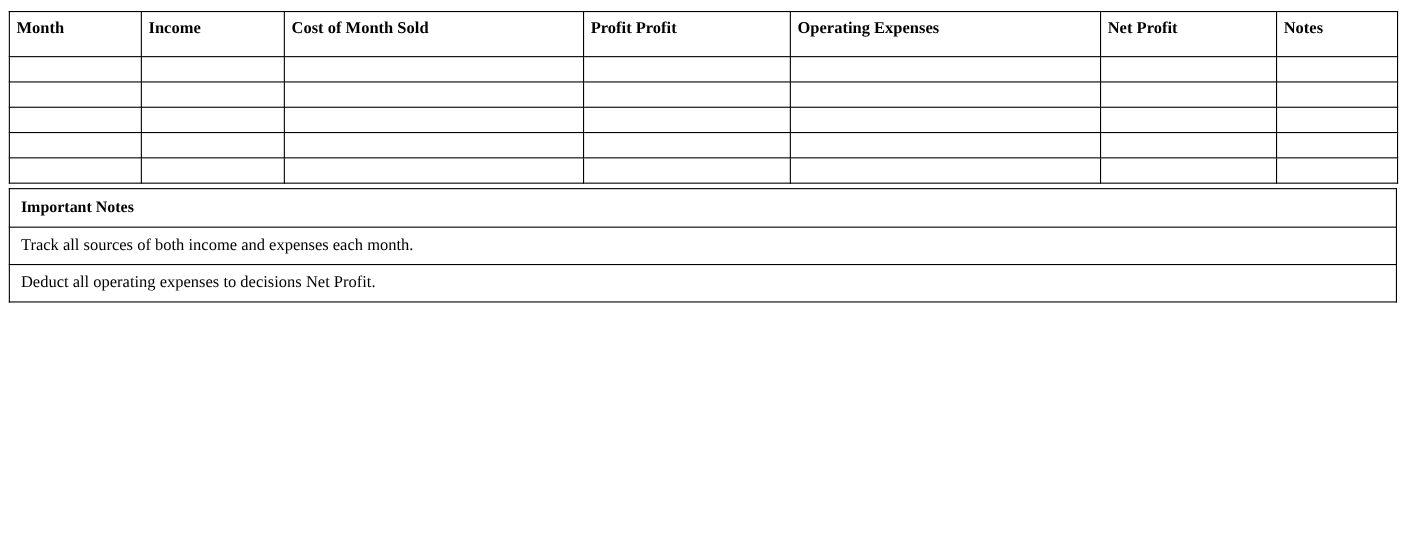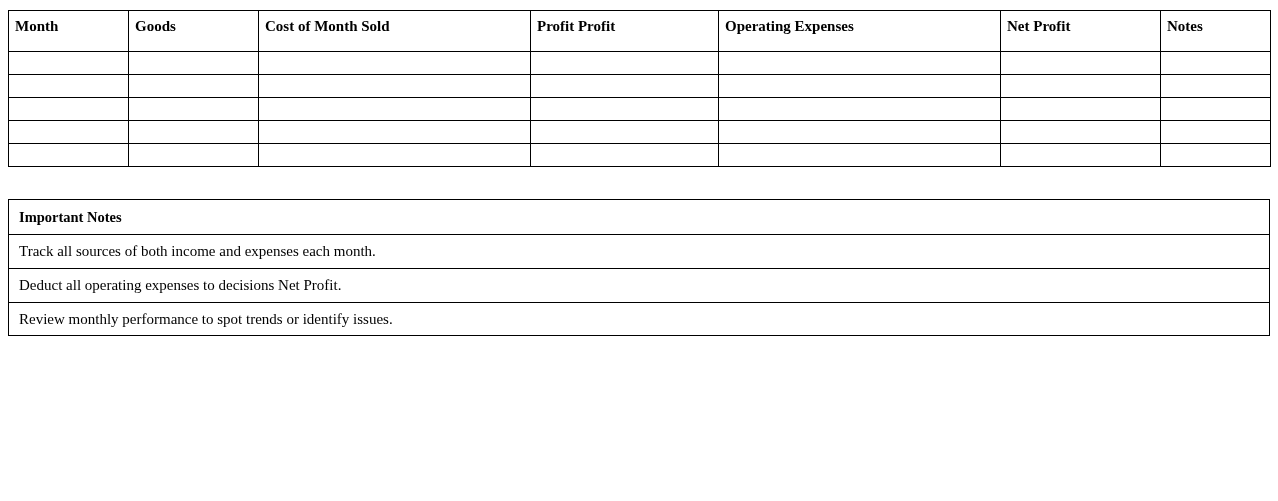--- a/index.html
+++ b/index.html
@@ -55,21 +55,21 @@
   .col-month    { width: 120px; }
   .col-income   { width: 130px; }
   .col-cogs     { width: 272px; }
   .col-gross    { width: 188px; }
   .col-opex     { width: 282px; }
   .col-net      { width: 160px; }
   .col-notes    { width: 110px; }
 
   
   .notes-wrap {
-    margin-top: 32px;
+    margin-top: 4px;
   }
   .notes-table th,
   .notes-table td {
     border: 1px solid #000000;
     padding: 7px 10px;
     font-size: 15px;
     line-height: 1.25;
     text-align: left;
     vertical-align: middle;
     background: #ffffff;
@@ -92,21 +92,21 @@
       <col class="col-income">
       <col class="col-cogs">
       <col class="col-gross">
       <col class="col-opex">
       <col class="col-net">
       <col class="col-notes">
     </colgroup>
     <thead>
       <tr>
         <th>Month</th>
-        <th>Goods</th>
+        <th>Income</th>
         <th>Cost of Month Sold</th>
         <th>Profit Profit</th>
         <th>Operating Expenses</th>
         <th>Net Profit</th>
         <th>Notes</th>
       </tr>
     </thead>
     <tbody>
       <tr>
         <td></td>
@@ -163,20 +163,17 @@
           <th>Important Notes</th>
         </tr>
       </thead>
       <tbody>
         <tr>
           <td>Track all sources of both income and expenses each month.</td>
         </tr>
         <tr>
           <td>Deduct all operating expenses to decisions Net Profit.</td>
         </tr>
-        <tr>
-          <td>Review monthly performance to spot trends or identify issues.</td>
-        </tr>
       </tbody>
     </table>
   </div>
 
 </div>
 
 </body></html>

